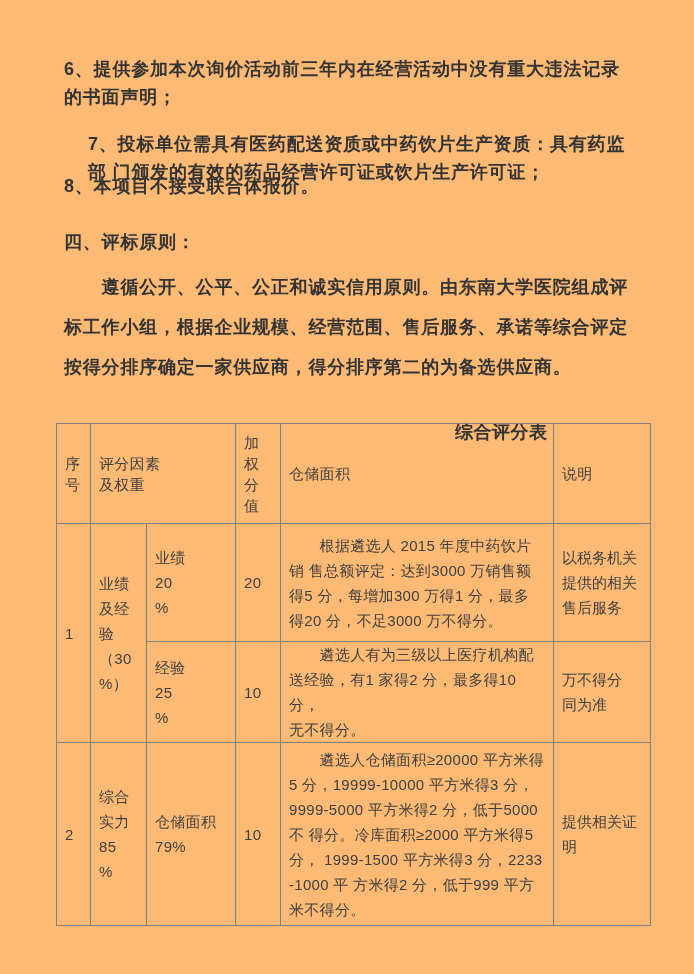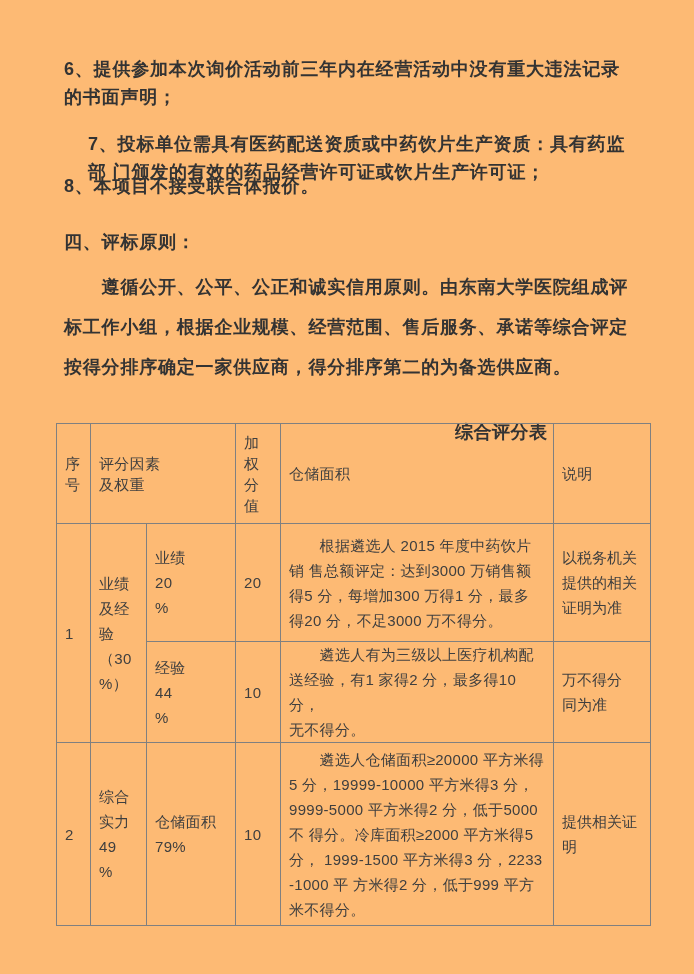--- a/index.html
+++ b/index.html
@@ -136,40 +136,40 @@
         <td class="cell-sub">业绩
 20
 %</td>
         <td class="cell-score">20</td>
         <td class="cell-criteria">　　根据遴选人 2015 年度中药饮片
 销 售总额评定：达到3000 万销售额
 得5 分，每增加300 万得1 分，最多
 得20 分，不足3000 万不得分。</td>
         <td class="cell-note">以税务机关
 提供的相关
-证明为准</td>
+售后服务</td>
       </tr>
 
       <tr class="tr-r1b">
         <td class="cell-sub">经验
-44
+25
 %</td>
         <td class="cell-score">10</td>
         <td class="cell-criteria">　　遴选人有为三级以上医疗机构配
 送经验，有1 家得2 分，最多得10 分，
 无不得分。</td>
         <td class="cell-note">万不得分
 同为准</td>
       </tr>
 
       <tr class="tr-r2">
         <td class="cell-index">2</td>
         <td class="cell-factor">综合
 实力
-49
+85
 %</td>
         <td class="cell-sub">仓储面积
 79%</td>
         <td class="cell-score">10</td>
         <td class="cell-criteria">　　遴选人仓储面积≥20000 平方米得
 5 分，19999-10000 平方米得3 分，
 9999-5000 平方米得2 分，低于5000
 不 得分。冷库面积≥2000 平方米得5
 分， 1999-1500 平方米得3 分，2233
 -1000 平 方米得2 分，低于999 平方

